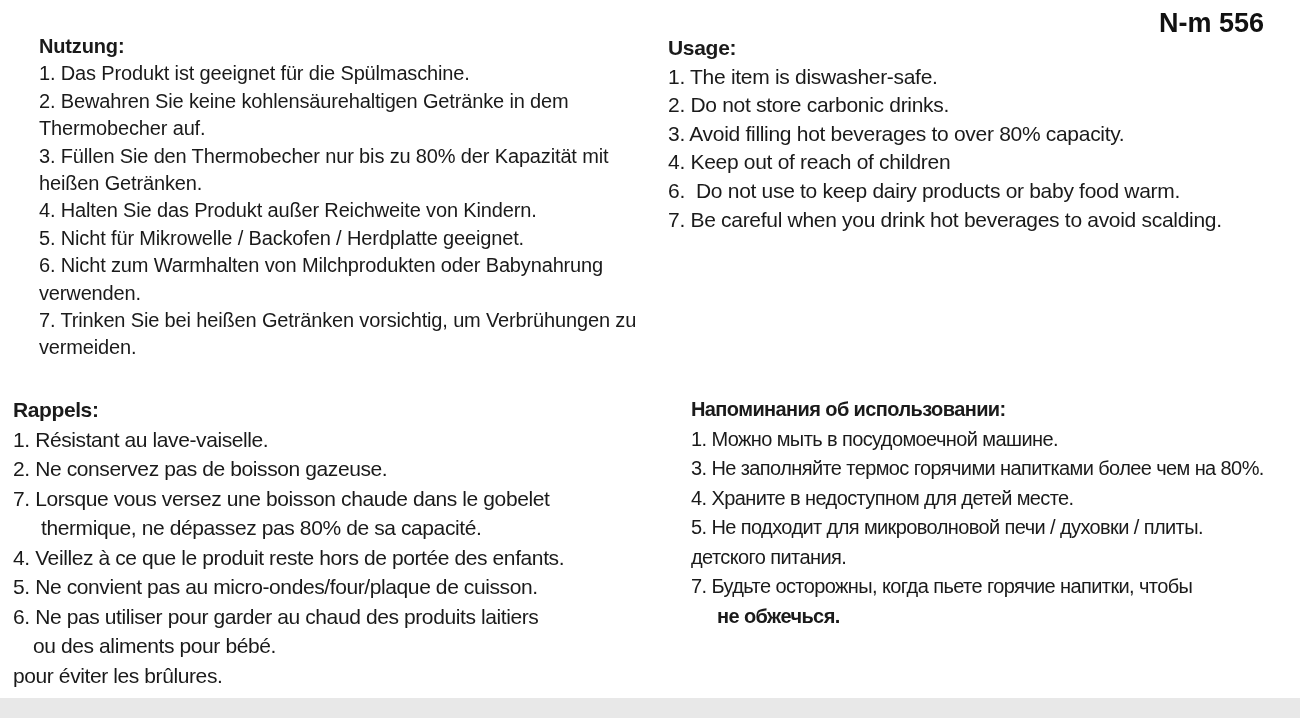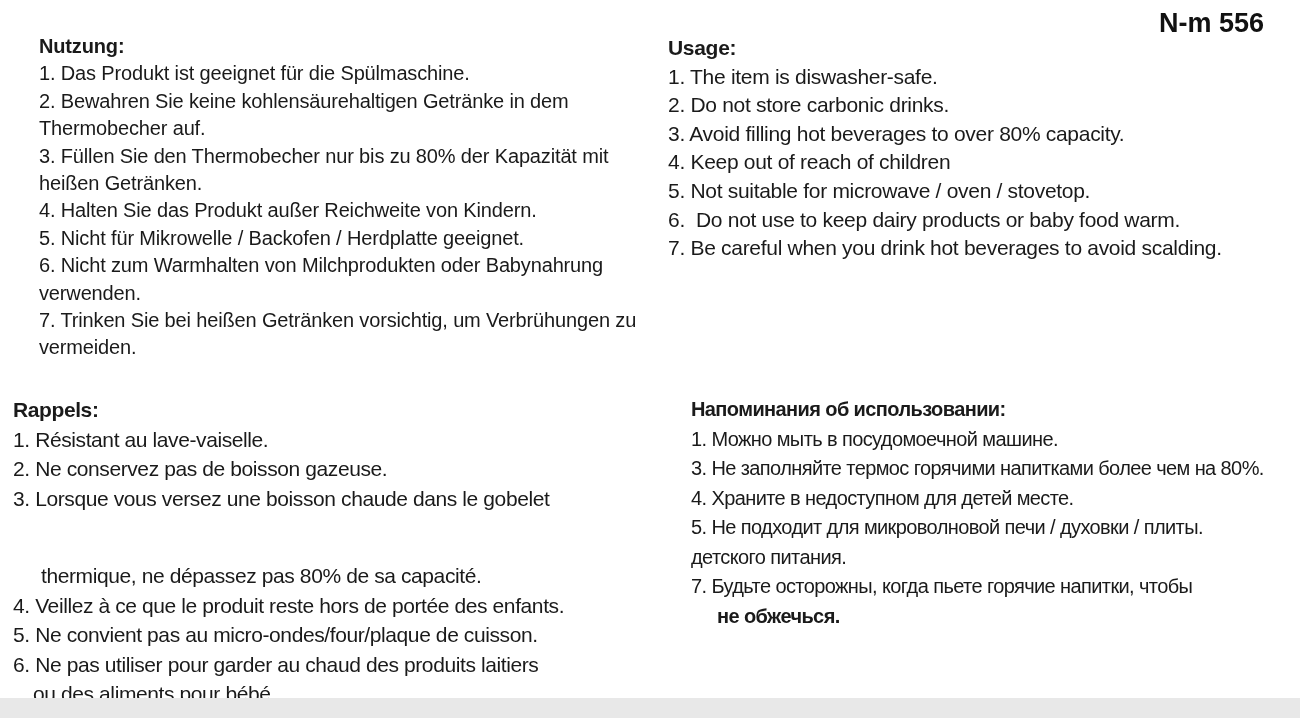--- a/index.html
+++ b/index.html
@@ -34,21 +34,21 @@
     font-size:21px;line-height:28.6px;letter-spacing:-0.3px;
   }
   .sec-fr{
     left:13px;top:395px;width:640px;
     font-size:21px;line-height:29.5px;letter-spacing:-0.4px;
   }
   .sec-ru{
     left:665px;top:395px;width:630px;
     font-size:20px;line-height:29.5px;letter-spacing:-0.6px;margin-left:26px;
   }
-  .ind28{padding-left:28px;margin-top:48px;}
+  .ind28{padding-left:28px;}
   .ind20{padding-left:20px;}
   .ind26{padding-left:26px;font-weight:bold;}
 </style>
 </head>
 <body>
 
 <div class="sheet">
 
   <div class="model-code">N-m 556</div>
 
@@ -66,30 +66,29 @@
     <div class="ln">7. Trinken Sie bei heißen Getränken vorsichtig, um Verbrühungen zu</div>
     <div class="ln">vermeiden.</div>
   </div>
 
   <div class="sec sec-en">
     <div class="h">Usage:</div>
     <div class="ln">1. The item is diswasher-safe.</div>
     <div class="ln">2. Do not store carbonic drinks.</div>
     <div class="ln">3. Avoid filling hot beverages to over 80% capacity.</div>
     <div class="ln">4. Keep out of reach of children</div>
-    <div class="ln">5. Not suitable for microwave / oven / stovetop.</div>
     <div class="ln">6.  Do not use to keep dairy products or baby food warm.</div>
     <div class="ln">7. Be careful when you drink hot beverages to avoid scalding.</div>
   </div>
 
   <div class="sec sec-fr">
     <div class="h">Rappels:</div>
     <div class="ln">1. Résistant au lave-vaiselle.</div>
     <div class="ln">2. Ne conservez pas de boisson gazeuse.</div>
-    <div class="ln">3. Lorsque vous versez une boisson chaude dans le gobelet</div>
+    <div class="ln">7. Lorsque vous versez une boisson chaude dans le gobelet</div>
     <div class="ln ind28">thermique, ne dépassez pas 80% de sa capacité.</div>
     <div class="ln">4. Veillez à ce que le produit reste hors de portée des enfants.</div>
     <div class="ln">5. Ne convient pas au micro-ondes/four/plaque de cuisson.</div>
     <div class="ln">6. Ne pas utiliser pour garder au chaud des produits laitiers</div>
     <div class="ln ind20">ou des aliments pour bébé.</div>
     <div class="ln">pour éviter les brûlures.</div>
   </div>
 
   <div class="sec sec-ru">
     <div class="h">Напоминания об использовании:</div>

